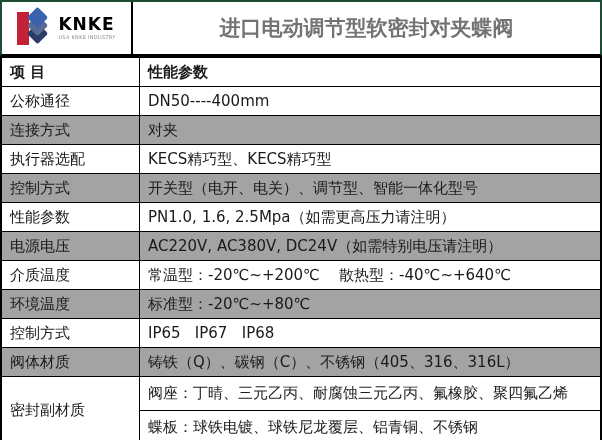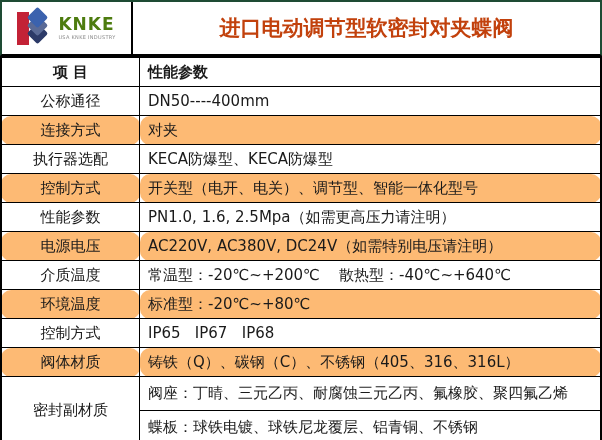--- a/index.html
+++ b/index.html
@@ -17,40 +17,40 @@
     box-sizing:border-box;width:131px;border-right:2px solid #000;
     display:flex;align-items:center;justify-content:center;gap:5px;
   }
   .logo-mark{position:relative;width:36px;height:40px;flex:0 0 auto;}
   .logo-bar{position:absolute;left:0;top:4px;width:12px;height:33px;background:#c32236;}
   .dm{position:absolute;left:13px;width:15px;height:15px;border-radius:2px;transform:rotate(45deg);}
   .dm1{top:2px;background:#3b62ae;z-index:3;}
   .dm2{top:10px;background:#5a6a96;z-index:2;}
   .dm3{top:18px;background:#2c3a68;z-index:1;}
   .logo-txt{display:flex;flex-direction:column;line-height:1;}
-  .logo-name{font-weight:bold;font-size:17px;color:#4d7c0f;letter-spacing:1px;}
+  .logo-name{font-weight:bold;font-size:17px;color:#000000;letter-spacing:1px;}
   .logo-sub{font-size:5px;color:#8a8a8a;margin-top:2px;letter-spacing:.3px;}
   .title-cell{
     flex:1;display:flex;align-items:center;justify-content:center;
-    font-size:21px;font-weight:bold;color:#c2410c;
+    font-size:21px;font-weight:bold;color:#737373;
   }
   
   table.spec{
     width:602px;box-sizing:border-box;border-collapse:collapse;table-layout:fixed;
     border:2px solid #000;font-size:15px;
   }
   table.spec td{
     border:1px solid #000;padding:2px 8px;vertical-align:middle;
     white-space:pre-wrap;overflow:hidden;
   }
-  td.lbl{width:121px;text-align:center;}
+  td.lbl{width:121px;}
   tr.std td{height:24px;}
   tr.sub td{height:29px;}
   tr.head td{font-weight:bold;height:24px;}
-  tr.shaded td{background:#fdba74;border-radius:10px;}
+  tr.shaded td{background:#a3a3a3;}
 </style>
 </head>
 <body>
 
 <div class="sheet">
 
   <div class="hdr">
     <div class="logo-cell">
       <span class="logo-mark">
         <span class="logo-bar"></span>
@@ -75,21 +75,21 @@
       <tr class="std">
         <td class="lbl">公称通径</td>
         <td>DN50----400mm</td>
       </tr>
       <tr class="std shaded">
         <td class="lbl">连接方式</td>
         <td>对夹</td>
       </tr>
       <tr class="std">
         <td class="lbl">执行器选配</td>
-        <td>KECA防爆型、KECA防爆型</td>
+        <td>KECS精巧型、KECS精巧型</td>
       </tr>
       <tr class="std shaded">
         <td class="lbl">控制方式</td>
         <td>开关型（电开、电关）、调节型、智能一体化型号</td>
       </tr>
       <tr class="std">
         <td class="lbl">性能参数</td>
         <td>PN1.0, 1.6, 2.5Mpa（如需更高压力请注明）</td>
       </tr>
       <tr class="std shaded">

